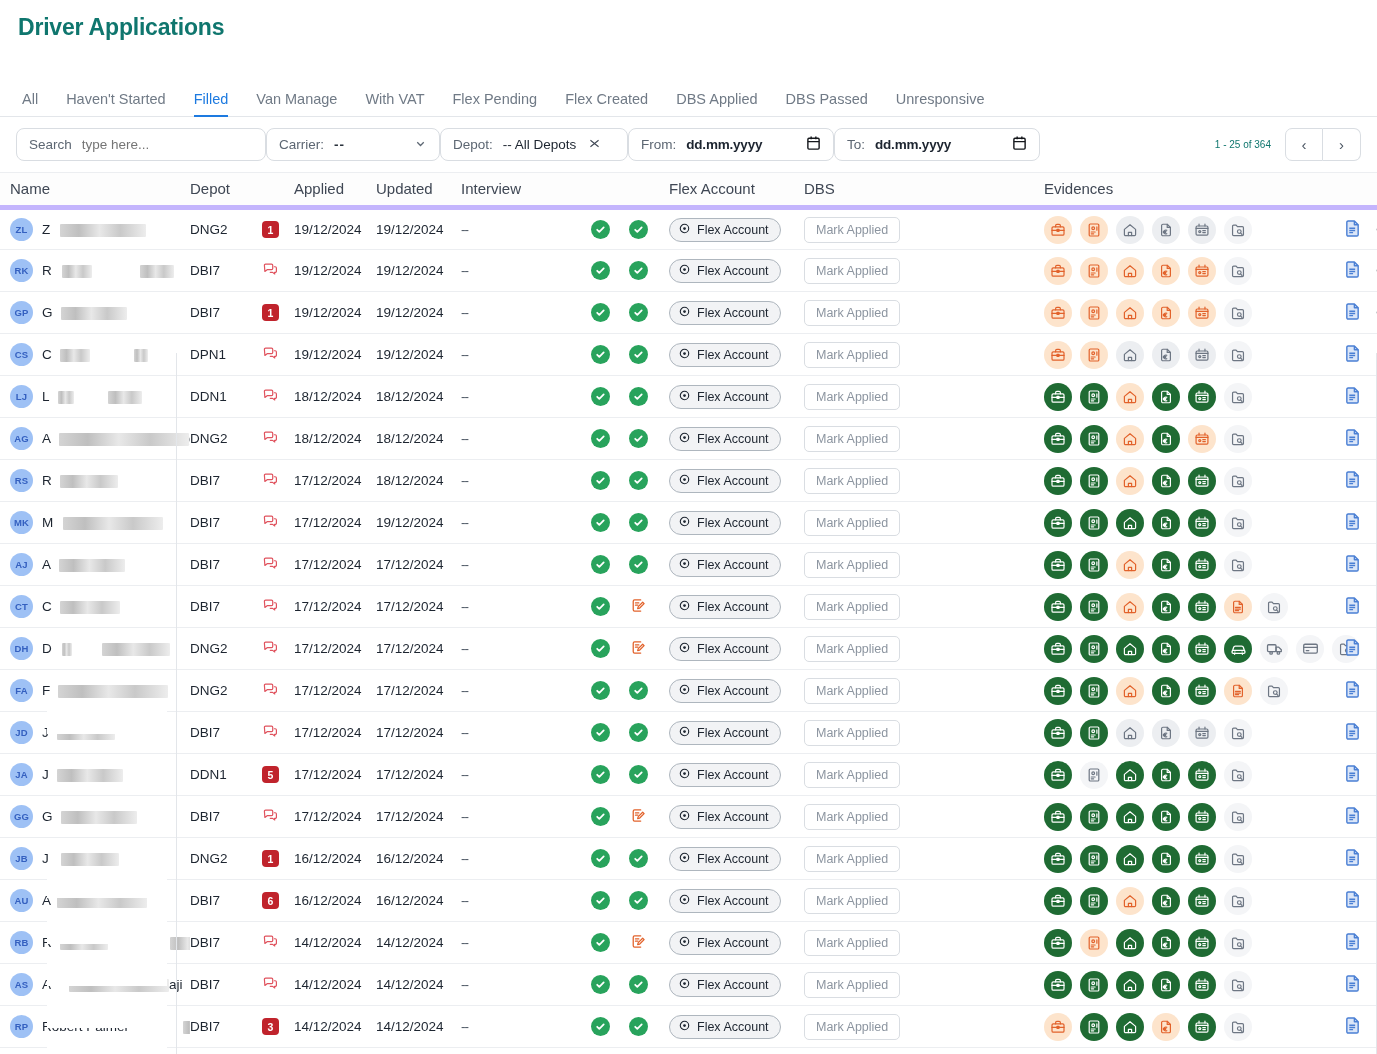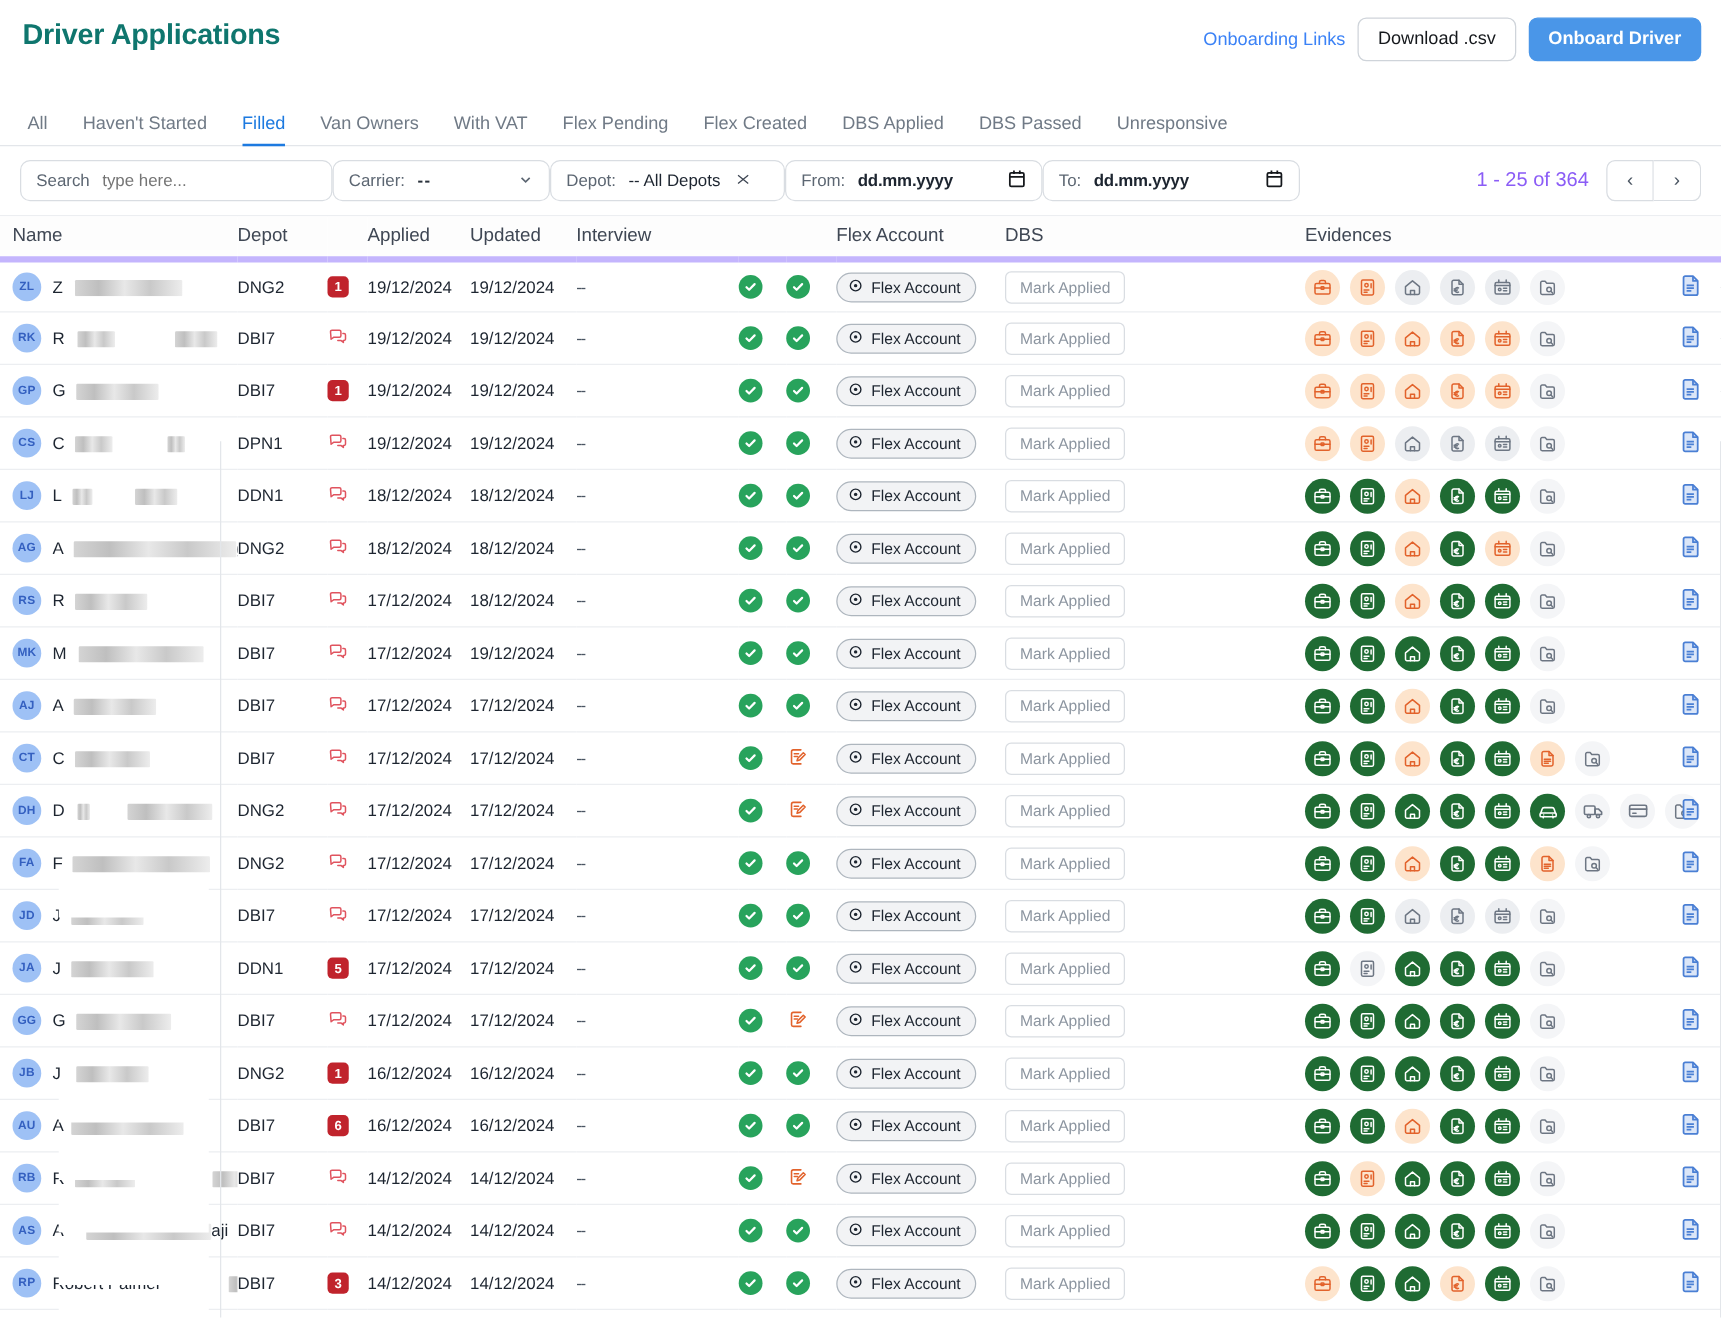--- a/index.html
+++ b/index.html
@@ -55,21 +55,21 @@
   .search-field input.plain { width:165px; }
   .carrier-field { width:174px; justify-content:space-between; }
   .carrier-val { color:#2a323c; font-weight:bold; letter-spacing:1px; }
   .depot-field { width:188px; }
   .depot-val { color:#1d2530; }
   .date-field { width:206px; }
   .date-val { color:#1d2530; font-weight:bold; letter-spacing:-0.2px; }
   .cal-ico { margin-left:auto; }
 
   .pager { margin-left:auto; display:flex; align-items:center; gap:14px; }
-  .pager-count { font-size:16px; color:#8b5cf6; }
+  .pager-count { font-size:10px; color:#0f766e; }
   .pager-btns { display:flex; }
   .pager-btn {
     width:38px; height:33px; border:1px solid #d9dde2; background:#fff; display:flex;
     align-items:center; justify-content:center; cursor:pointer; color:#4a5562; font-size:15px;
   }
   .pager-btn:first-child { border-radius:7px 0 0 7px; }
   .pager-btn:last-child { border-radius:0 7px 7px 0; border-left:none; }
 
   
   .table-wrap { position:relative; }
@@ -147,32 +147,27 @@
   .redact {
     position:absolute; background:#ffffff; z-index:5; pointer-events:none;
   }
   .vline { position:absolute; top:180px; width:1px; background:#e3e6ea; height:874px; z-index:3; }
 </style>
 </head>
 <body>
 
 <div class="page-header">
   <div class="page-title">Driver Applications</div>
-  <div class="header-actions">
-    <span class="link-btn">Onboarding Links</span>
-    <button class="btn">Download .csv</button>
-    <button class="btn btn-primary">Onboard Driver</button>
-  </div>
 </div>
 
 <div class="tabs" id="tabbar">
     <div class="tab">All</div>
     <div class="tab">Haven't Started</div>
     <div class="tab active">Filled</div>
-    <div class="tab">Van Owners</div>
+    <div class="tab">Van Manage</div>
     <div class="tab">With VAT</div>
     <div class="tab">Flex Pending</div>
     <div class="tab">Flex Created</div>
     <div class="tab">DBS Applied</div>
     <div class="tab">DBS Passed</div>
     <div class="tab">Unresponsive</div>
   </div>
 
 <div class="filters">
   <div class="field search-field">

